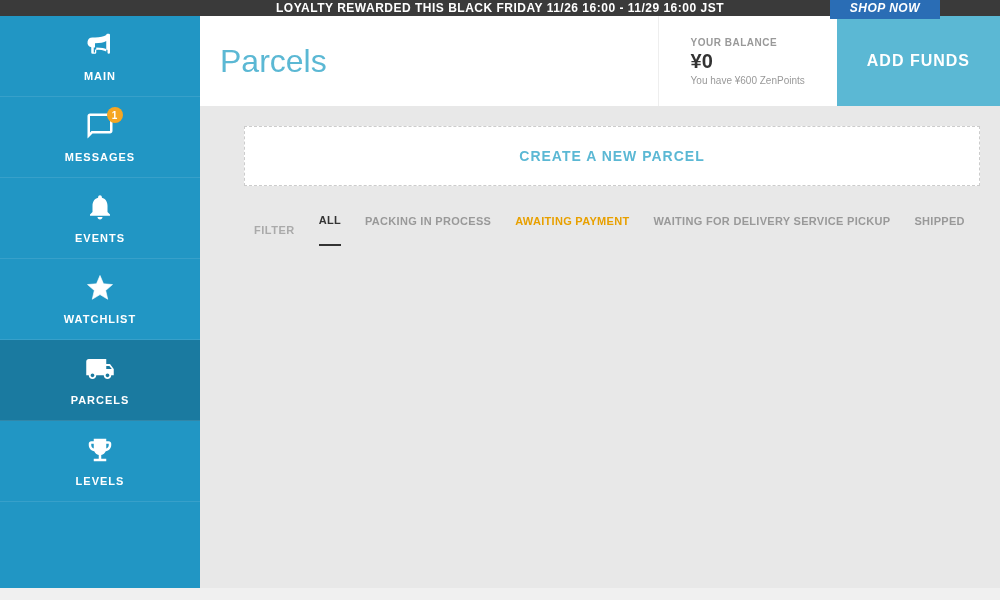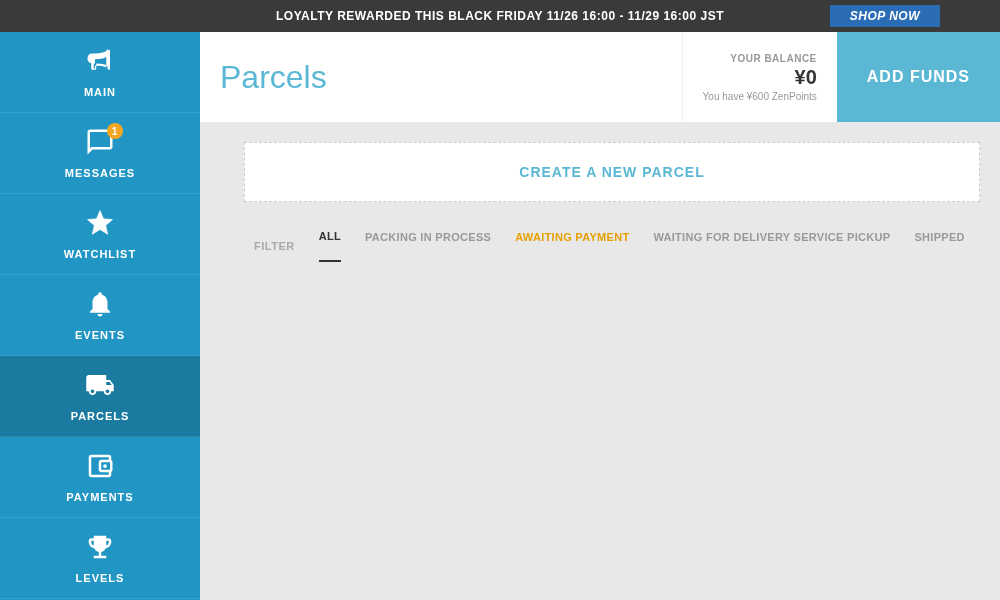--- a/index.html
+++ b/index.html
@@ -1,21 +1,21 @@
 <!DOCTYPE html>
 <html><head>
   <meta charset="utf-8">
   <style>
     * { box-sizing: border-box; margin: 0; padding: 0; }
     body { font-family: Arial, sans-serif; width: 1000px; height: 600px; overflow: hidden; background: #f0f0f0; }
 
     
     .top-banner {
       background: #3a3a3a;
-      height: 32px;
+      height: 16px;
       display: flex;
       align-items: center;
       justify-content: center;
       position: relative;
     }
     .top-banner-text {
       color: #ffffff;
       font-size: 12px;
       font-weight: bold;
       letter-spacing: 0.5px;
@@ -110,23 +110,23 @@
     }
     .page-title {
       color: #5bb8d4;
       font-size: 32px;
       font-weight: 300;
     }
     .balance-area {
       background: white;
       display: flex;
       flex-direction: column;
-      align-items: flex-end;
+      align-items: flex-start;
       justify-content: center;
-      padding: 10px 20px;
+      padding: 10px 32px;
       border-left: 1px solid #eee;
       min-width: 130px;
     }
     .balance-label {
       color: #999;
       font-size: 10px;
       font-weight: bold;
       letter-spacing: 0.5px;
       text-transform: uppercase;
     }
@@ -241,54 +241,45 @@
           <path d="M20 2H4c-1.1 0-2 .9-2 2v18l4-4h14c1.1 0 2-.9 2-2V4c0-1.1-.9-2-2-2zm0 14H5.17L4 17.17V4h16v12z"></path>
         </svg>
         <span class="badge">1</span>
       </div>
       <span>MESSAGES</span>
     </div>
 
     <div class="sidebar-item">
       <div class="sidebar-icon">
         <svg class="icon-svg" viewBox="0 0 24 24" xmlns="http://www.w3.org/2000/svg">
+          <path d="M12 22c1.1 0 2-.9 2-2h-4c0 1.1.9 2 2 2zm6-6v-5c0-3.07-1.63-5.64-4.5-6.32V4c0-.83-.67-1.5-1.5-1.5s-1.5.67-1.5 1.5v.68C7.64 5.36 6 7.92 6 11v5l-2 2v1h16v-1l-2-2z"></path>
+        </svg>
+      </div>
+      <span>EVENTS</span>
+    </div>
+
+    <div class="sidebar-item">
+      <div class="sidebar-icon">
+        <svg class="icon-svg" viewBox="0 0 24 24" xmlns="http://www.w3.org/2000/svg">
           <path d="M12 17.27L18.18 21l-1.64-7.03L22 9.24l-7.19-.61L12 2 9.19 8.63 2 9.24l5.46 4.73L5.82 21z"></path>
           <path d="M12 17.27L18.18 21l-1.64-7.03L22 9.24l-7.19-.61L12 2 9.19 8.63 2 9.24l5.46 4.73L5.82 21z" fill="none" stroke="white" stroke-width="0.5"></path>
         </svg>
       </div>
       <span>WATCHLIST</span>
     </div>
 
-    <div class="sidebar-item">
-      <div class="sidebar-icon">
-        <svg class="icon-svg" viewBox="0 0 24 24" xmlns="http://www.w3.org/2000/svg">
-          <path d="M12 22c1.1 0 2-.9 2-2h-4c0 1.1.9 2 2 2zm6-6v-5c0-3.07-1.63-5.64-4.5-6.32V4c0-.83-.67-1.5-1.5-1.5s-1.5.67-1.5 1.5v.68C7.64 5.36 6 7.92 6 11v5l-2 2v1h16v-1l-2-2z"></path>
-        </svg>
-      </div>
-      <span>EVENTS</span>
-    </div>
-
     <div class="sidebar-item active">
       <div class="sidebar-icon">
         <svg class="icon-svg" viewBox="0 0 24 24" xmlns="http://www.w3.org/2000/svg">
           <path d="M20 8h-3V4H3c-1.1 0-2 .9-2 2v11h2c0 1.66 1.34 3 3 3s3-1.34 3-3h6c0 1.66 1.34 3 3 3s3-1.34 3-3h2v-5l-3-4zM6 18.5c-.83 0-1.5-.67-1.5-1.5s.67-1.5 1.5-1.5 1.5.67 1.5 1.5-.67 1.5-1.5 1.5zm13.5-9l1.96 2.5H17V9.5h2.5zm-1.5 9c-.83 0-1.5-.67-1.5-1.5s.67-1.5 1.5-1.5 1.5.67 1.5 1.5-.67 1.5-1.5 1.5z"></path>
         </svg>
       </div>
       <span>PARCELS</span>
     </div>
 
-    <div class="sidebar-item">
-      <div class="sidebar-icon">
-        <svg class="icon-svg" viewBox="0 0 24 24" xmlns="http://www.w3.org/2000/svg">
-          <path d="M21 7.28V5c0-1.1-.9-2-2-2H5C3.9 3 3 3.9 3 5v14c0 1.1.9 2 2 2h14c1.1 0 2-.9 2-2v-2.28c.59-.35 1-.98 1-1.72V9c0-.74-.41-1.37-1-1.72zM20 9v6h-7V9h7zM5 19V5h14v2h-6c-1.1 0-2 .9-2 2v6c0 1.1.9 2 2 2h6v2H5z"></path>
-          <circle cx="16" cy="12" r="1.5"></circle>
-        </svg>
-      </div>
-      <span>PAYMENTS</span>
-    </div>
 
     <div class="sidebar-item">
       <div class="sidebar-icon">
         <svg class="icon-svg" viewBox="0 0 24 24" xmlns="http://www.w3.org/2000/svg">
           <path d="M19 5h-2V3H7v2H5c-1.1 0-2 .9-2 2v1c0 2.55 1.92 4.63 4.39 4.94.63 1.5 1.98 2.63 3.61 2.96V19H7v2h10v-2h-4v-3.1c1.63-.33 2.98-1.46 3.61-2.96C19.08 12.63 21 10.55 21 8V7c0-1.1-.9-2-2-2zM5 8V7h2v3.82C5.84 10.4 5 9.3 5 8zm14 0c0 1.3-.84 2.4-2 2.82V7h2v1z"></path>
         </svg>
       </div>
       <span>LEVELS</span>
     </div>
 

